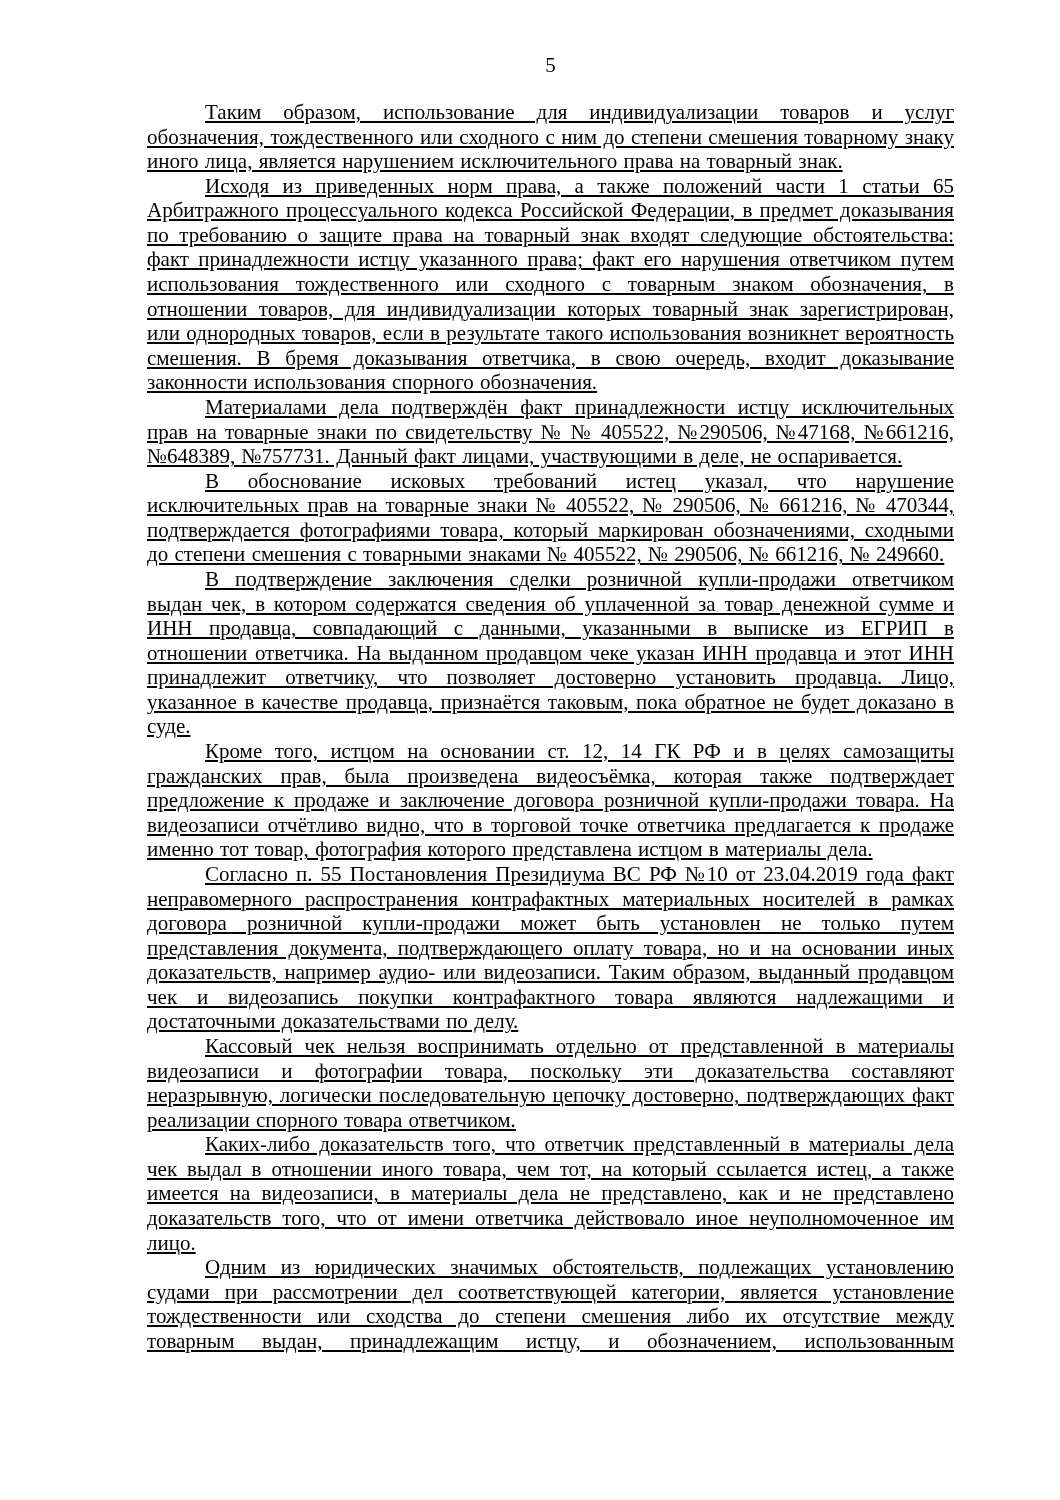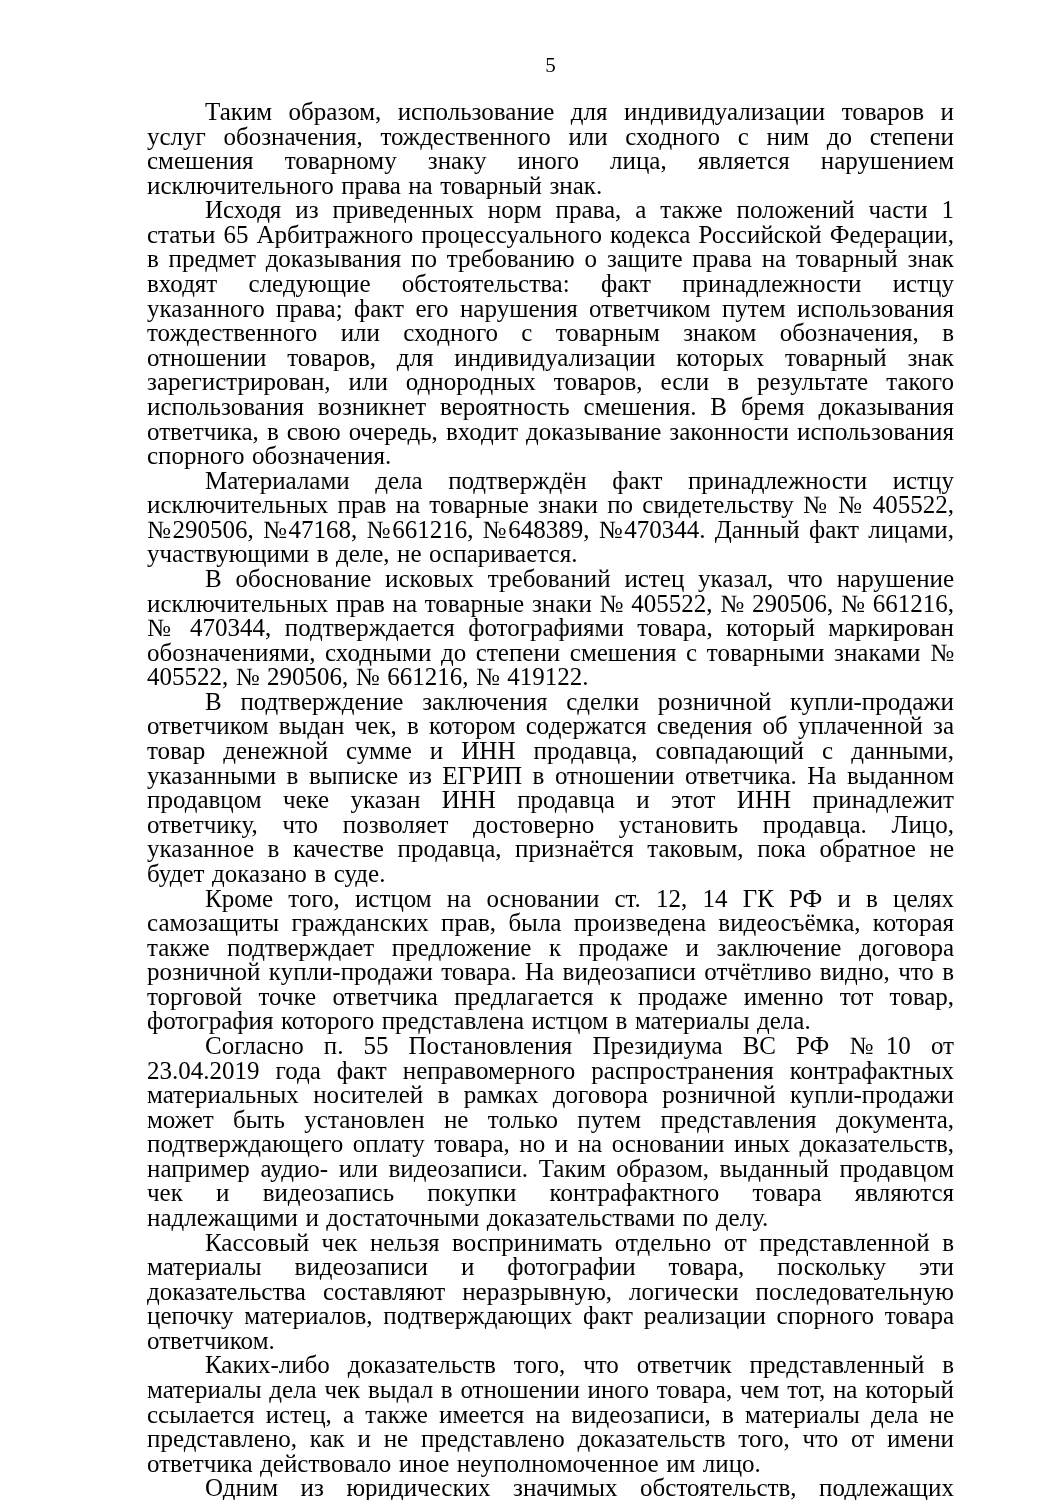--- a/index.html
+++ b/index.html
@@ -29,42 +29,43 @@
   }
   .doc-body {
     position: absolute;
     top: 100px;
     left: 147px;
     width: 807px;
   }
   .para {
     margin: 0;
     padding: 0;
-    font-size: 25px;
+    font-size: 21px;
     line-height: 24.58px;
     text-align: justify;
     text-indent: 58px;
     word-spacing: 0.05em;
+    text-decoration: underline;
   }
   
   .para-continued {
     text-align-last: justify;
   }
 </style>
 </head>
 <body>
 
 <div class="page">
   <div class="page-number">5</div>
 
   <div class="doc-body">
     <p class="para">Таким образом, использование для индивидуализации товаров и услуг обозначения, тождественного или сходного с ним до степени смешения товарному знаку иного лица, является нарушением исключительного права на товарный знак.</p>
     <p class="para">Исходя из приведенных норм права, а также положений части 1 статьи 65 Арбитражного процессуального кодекса Российской Федерации, в предмет доказывания по требованию о защите права на товарный знак входят следующие обстоятельства: факт принадлежности истцу указанного права; факт его нарушения ответчиком путем использования тождественного или сходного с товарным знаком обозначения, в отношении товаров, для индивидуализации которых товарный знак зарегистрирован, или однородных товаров, если в результате такого использования возникнет вероятность смешения. В бремя доказывания ответчика, в свою очередь, входит доказывание законности использования спорного обозначения.</p>
-    <p class="para">Материалами дела подтверждён факт принадлежности истцу исключительных прав на товарные знаки по свидетельству № № 405522, №290506, №47168, №661216, №648389, №470344. Данный факт лицами, участвующими в деле, не оспаривается.</p>
-    <p class="para">В обоснование исковых требований истец указал, что нарушение исключительных прав на товарные знаки № 405522, № 290506, № 661216, № 470344, подтверждается фотографиями товара, который маркирован обозначениями, сходными до степени смешения с товарными знаками № 405522, № 290506, № 661216, № 419122.</p>
+    <p class="para">Материалами дела подтверждён факт принадлежности истцу исключительных прав на товарные знаки по свидетельству № № 405522, №290506, №47168, №661216, №648389, №757731. Данный факт лицами, участвующими в деле, не оспаривается.</p>
+    <p class="para">В обоснование исковых требований истец указал, что нарушение исключительных прав на товарные знаки № 405522, № 290506, № 661216, № 470344, подтверждается фотографиями товара, который маркирован обозначениями, сходными до степени смешения с товарными знаками № 405522, № 290506, № 661216, № 249660.</p>
     <p class="para">В подтверждение заключения сделки розничной купли-продажи ответчиком выдан чек, в котором содержатся сведения об уплаченной за товар денежной сумме и ИНН продавца, совпадающий с данными, указанными в выписке из ЕГРИП в отношении ответчика. На выданном продавцом чеке указан ИНН продавца и этот ИНН принадлежит ответчику, что позволяет достоверно установить продавца. Лицо, указанное в качестве продавца, признаётся таковым, пока обратное не будет доказано в суде.</p>
     <p class="para">Кроме того, истцом на основании ст. 12, 14 ГК РФ и в целях самозащиты гражданских прав, была произведена видеосъёмка, которая также подтверждает предложение к продаже и заключение договора розничной купли-продажи товара. На видеозаписи отчётливо видно, что в торговой точке ответчика предлагается к продаже именно тот товар, фотография которого представлена истцом в материалы дела.</p>
     <p class="para">Согласно п. 55 Постановления Президиума ВС РФ №10 от 23.04.2019 года факт неправомерного распространения контрафактных материальных носителей в рамках договора розничной купли-продажи может быть установлен не только путем представления документа, подтверждающего оплату товара, но и на основании иных доказательств, например аудио- или видеозаписи. Таким образом, выданный продавцом чек и видеозапись покупки контрафактного товара являются надлежащими и достаточными доказательствами по делу.</p>
-    <p class="para">Кассовый чек нельзя воспринимать отдельно от представленной в материалы видеозаписи и фотографии товара, поскольку эти доказательства составляют неразрывную, логически последовательную цепочку материалов, подтверждающих факт реализации спорного товара ответчиком.</p>
+    <p class="para">Кассовый чек нельзя воспринимать отдельно от представленной в материалы видеозаписи и фотографии товара, поскольку эти доказательства составляют неразрывную, логически последовательную цепочку достоверно, подтверждающих факт реализации спорного товара ответчиком.</p>
     <p class="para">Каких-либо доказательств того, что ответчик представленный в материалы дела чек выдал в отношении иного товара, чем тот, на который ссылается истец, а также имеется на видеозаписи, в материалы дела не представлено, как и не представлено доказательств того, что от имени ответчика действовало иное неуполномоченное им лицо.</p>
     <p class="para para-continued">Одним из юридических значимых обстоятельств, подлежащих установлению судами при рассмотрении дел соответствующей категории, является установление тождественности или сходства до степени смешения либо их отсутствие между товарным выдан, принадлежащим истцу, и обозначением, использованным</p>
   </div>
 </div>
 
 </body></html>

